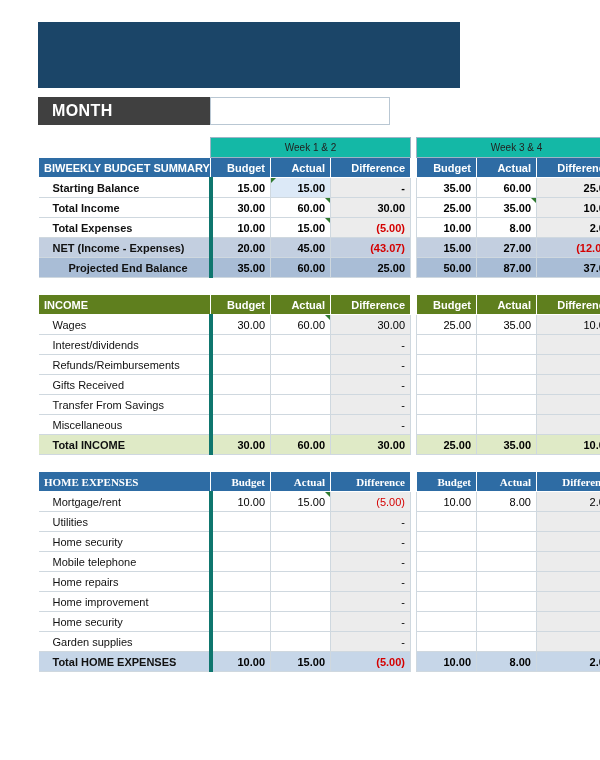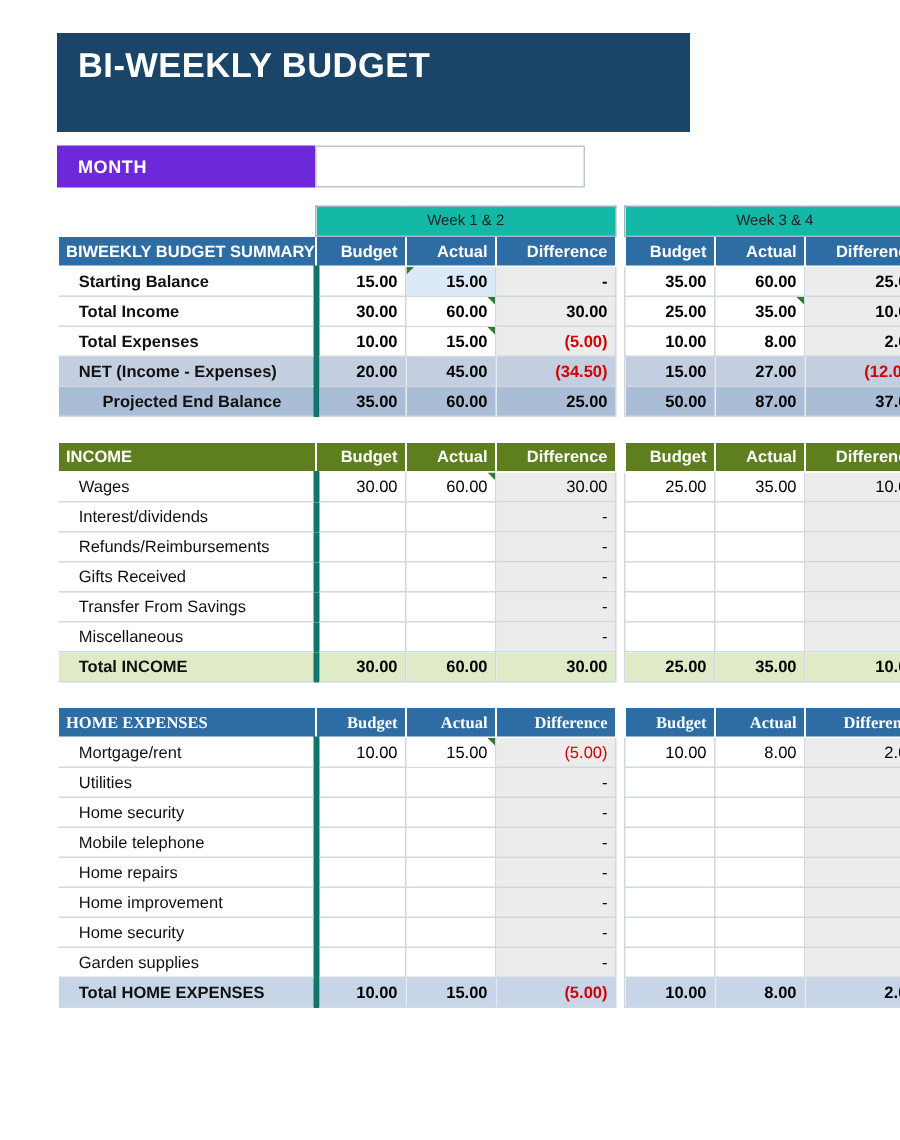--- a/index.html
+++ b/index.html
@@ -36,24 +36,24 @@
   }
   .title-banner .l1, .title-banner .l2 { display: block; }
 
   
   .month-row {
     display: flex;
     margin-top: 9px;
     height: 28px;
   }
   .month-label {
-    background: #6d28d9;
+    background: #404040;
     color: #ffffff;
     width: 172px;
-    font-size: 12px;
+    font-size: 16px;
     font-weight: bold;
     display: flex;
     align-items: center;
     padding-left: 14px;
     box-sizing: border-box;
     letter-spacing: 0.4px;
   }
   .month-input {
     width: 180px;
     border: 1px solid #b9c7d3;
@@ -156,21 +156,20 @@
     border-right: none;
     border-left: 5px solid transparent;
   }
 </style>
 </head>
 <body>
 
 <div class="page">
 
   <div class="title-banner">
-    <span class="l1">BI-WEEKLY BUDGET</span>
   </div>
 
   <div class="month-row">
     <div class="month-label">MONTH</div>
     <div class="month-input"></div>
   </div>
 
   <table class="grid section-sum">
     <colgroup>
       <col class="c-label">
@@ -230,21 +229,21 @@
         <td class="gap"></td>
         <td class="num">10.00</td>
         <td class="num">8.00</td>
         <td class="diff">2.00</td>
       </tr>
 
       <tr class="body-row bold row-net">
         <td class="label" style="background:#c3cfe0">NET (Income - Expenses)</td>
         <td class="num">20.00</td>
         <td class="num">45.00</td>
-        <td class="diff neg">(34.50)</td>
+        <td class="diff neg">(43.07)</td>
         <td class="gap"></td>
         <td class="num">15.00</td>
         <td class="num">27.00</td>
         <td class="diff neg">(12.00)</td>
       </tr>
 
       <tr class="body-row bold row-proj">
         <td class="label" style="background:#a9bdd6">Projected End Balance</td>
         <td class="num">35.00</td>
         <td class="num">60.00</td>

